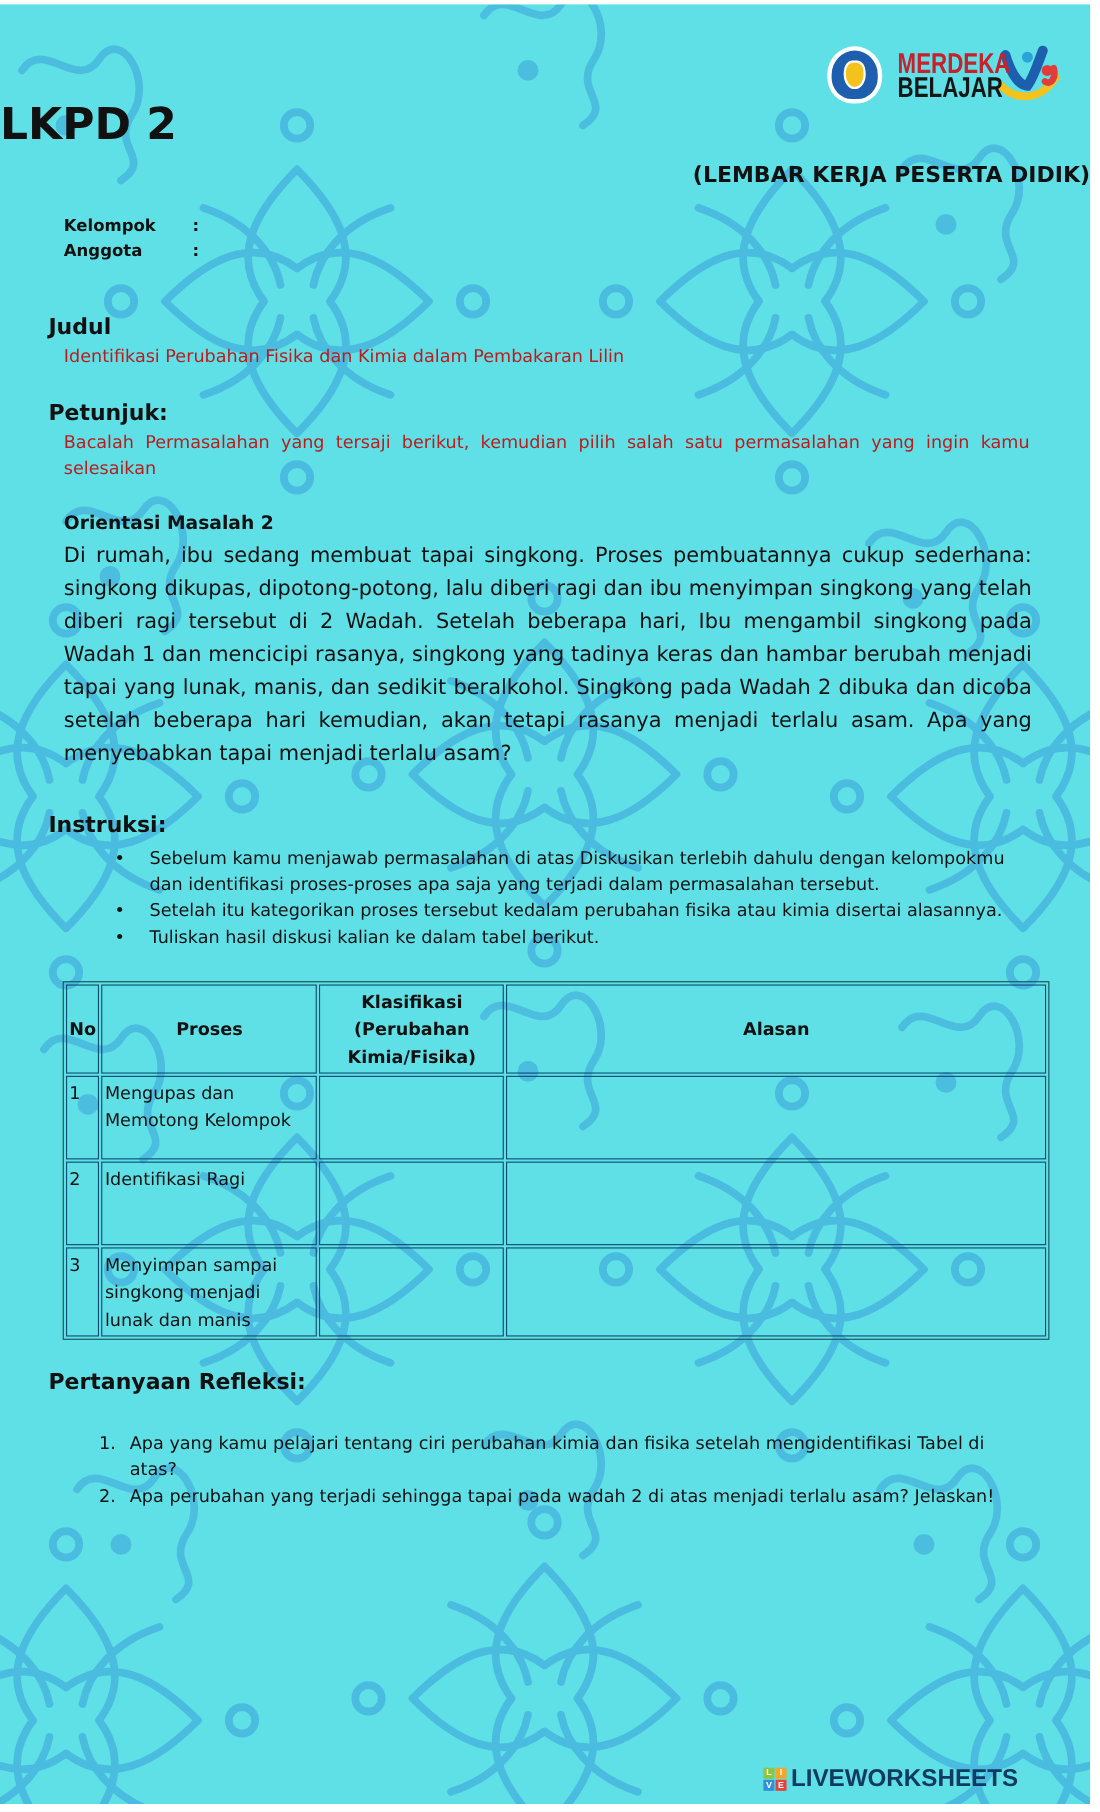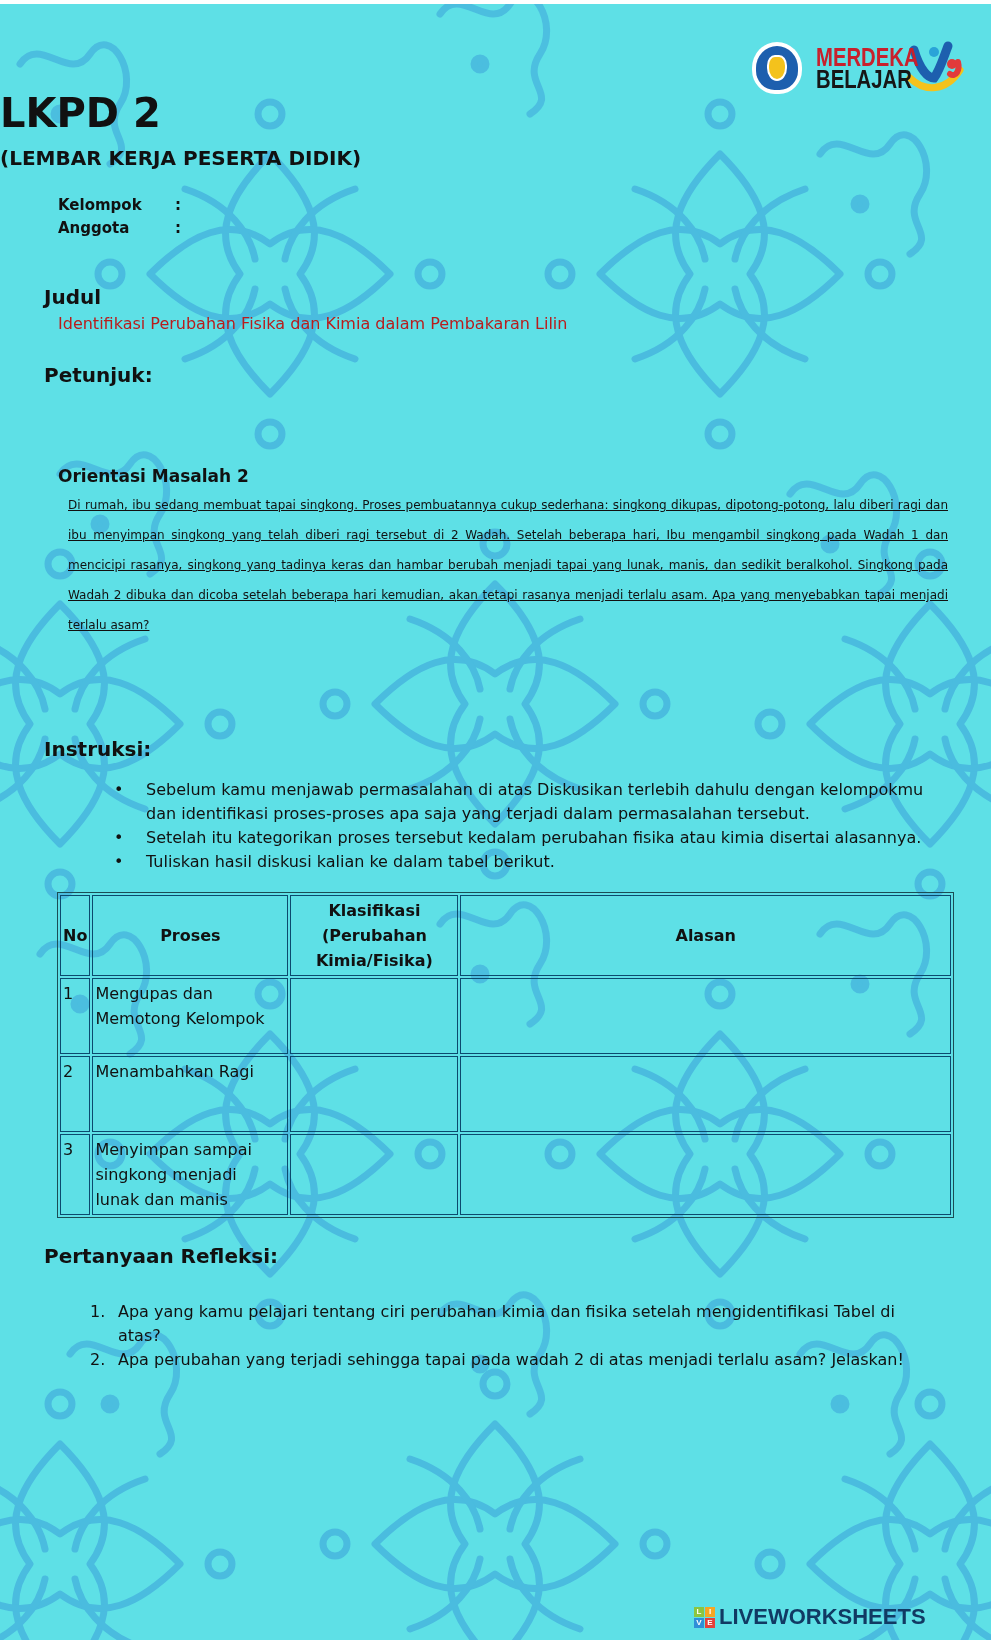--- a/index.html
+++ b/index.html
@@ -15,32 +15,32 @@
   .logo-emblem .inner { width: 42px; height: 44px; border-radius: 50% 50% 44% 44%; background: #1d5fae;
                         display: flex; align-items: center; justify-content: center; }
   .logo-emblem .core { width: 16px; height: 22px; background: #f4c21c; border-radius: 40% 40% 50% 50%; border: 2px solid #fff; }
   .logo-merdeka { font-family: "Liberation Sans", sans-serif; font-weight: bold; line-height: 22px;
                   transform: scaleX(0.78); transform-origin: left center; width: 100px; }
   .logo-merdeka .m { color: #c8202c; font-size: 26px; display: block; letter-spacing: 0px; }
   .logo-merdeka .b { color: #161616; font-size: 26px; display: block; }
 
   .title { position: absolute; top: 86px; left: 0; width: 991px; text-align: left;
            font-family: "DejaVu Sans", sans-serif; font-weight: bold; font-size: 40px; letter-spacing: 0px; color: #111; }
-  .subtitle { position: absolute; top: 142px; left: 0; width: 991px; text-align: left;
+  .subtitle { position: absolute; top: 142px; left: 0; width: 991px; text-align: right;
               font-family: "DejaVu Sans", sans-serif; font-weight: bold; font-size: 20px; color: #111; }
 
   .meta-row { position: absolute; left: 58px; font-weight: bold; font-size: 15px; }
   .meta-row .colon { position: absolute; left: 117px; }
 
   .h-section { position: absolute; left: 44px; font-weight: bold; font-size: 20px; color: #111; }
   .h-sub { position: absolute; left: 58px; font-weight: bold; font-size: 17px; color: #111; }
   .para { position: absolute; left: 58px; width: 878px; font-size: 16px; line-height: 24px; color: #b91c1c; text-align: justify; }
-  .story { position: absolute; left: 68px; width: 880px; font-size: 12px; line-height: 30px; color: #111; text-align: justify; text-decoration: underline; }
-
-  .bullets { position: absolute; left: 58px; width: 880px; top: 758px; margin: 16px; padding: 0; list-style: none; }
+  .story { position: absolute; left: 58px; width: 880px; font-size: 19px; line-height: 30px; color: #111; text-align: justify; }
+
+  .bullets { position: absolute; left: 58px; width: 880px; top: 758px; margin: 6px; padding: 0; list-style: none; }
   .bullets li { position: relative; padding-left: 72px; font-size: 16px; line-height: 24px; }
   .bullets li::before { content: "\2022"; position: absolute; left: 40px; top: 0; }
 
   table.lkpd { position: absolute; left: 57px; top: 888px; width: 897px; border-collapse: separate; border-spacing: 2px;
                border: 1px solid #1b4d55; }
   table.lkpd td, table.lkpd th { border: 1px solid #0c4a6e; font-size: 16px; vertical-align: top; padding: 2px 2px; color: #111; }
   table.lkpd th { font-weight: bold; vertical-align: middle; text-align: center; line-height: 25px; }
   table.lkpd th.no { text-align: left; margin-top: 40px; }
   table.lkpd td { line-height: 25px; }
 
@@ -126,20 +126,21 @@
   </div>
   <div class="meta-row" style="top:215px">
     <span>Anggota</span>
     <span class="colon">:</span>
   </div>
 
   <div class="h-section" style="top:281px">Judul</div>
   <div class="para" style="top:308px">Identifikasi Perubahan Fisika dan Kimia dalam Pembakaran Lilin</div>
 
   <div class="h-section" style="top:359px">Petunjuk:</div>
+  <div class="para" style="top:386px">Bacalah Permasalahan yang tersaji berikut, kemudian pilih salah satu permasalahan yang ingin kamu selesaikan</div>
 
   <div class="h-sub" style="top:462px">Orientasi Masalah 2</div>
   <div class="story" style="top:486px">Di rumah, ibu sedang membuat tapai singkong. Proses pembuatannya cukup sederhana: singkong dikupas, dipotong-potong, lalu diberi ragi dan ibu menyimpan singkong yang telah diberi ragi tersebut di 2 Wadah. Setelah beberapa hari, Ibu mengambil singkong pada Wadah 1 dan mencicipi rasanya, singkong yang tadinya keras dan hambar berubah menjadi tapai yang lunak, manis, dan sedikit beralkohol. Singkong pada Wadah 2 dibuka dan dicoba setelah beberapa hari kemudian, akan tetapi rasanya menjadi terlalu asam. Apa yang menyebabkan tapai menjadi terlalu asam?</div>
 
   <div class="h-section" style="top:733px">Instruksi:</div>
   <ul class="bullets">
     <li>Sebelum kamu menjawab permasalahan di atas Diskusikan terlebih dahulu dengan kelompokmu dan identifikasi proses-proses apa saja yang terjadi dalam permasalahan tersebut.</li>
     <li>Setelah itu kategorikan proses tersebut kedalam perubahan fisika atau kimia disertai alasannya.</li>
     <li>Tuliskan hasil diskusi kalian ke dalam tabel berikut.</li>
   </ul>
@@ -165,21 +166,21 @@
     </thead>
     <tbody>
       <tr style="height:76px">
         <td>1</td>
         <td>Mengupas dan Memotong Kelompok</td>
         <td></td>
         <td></td>
       </tr>
       <tr style="height:76px">
         <td>2</td>
-        <td>Menambahkan Ragi</td>
+        <td>Identifikasi Ragi</td>
         <td></td>
         <td></td>
       </tr>
       <tr style="height:78px">
         <td>3</td>
         <td>Menyimpan sampai singkong menjadi lunak dan manis</td>
         <td></td>
         <td></td>
       </tr>
     </tbody>

